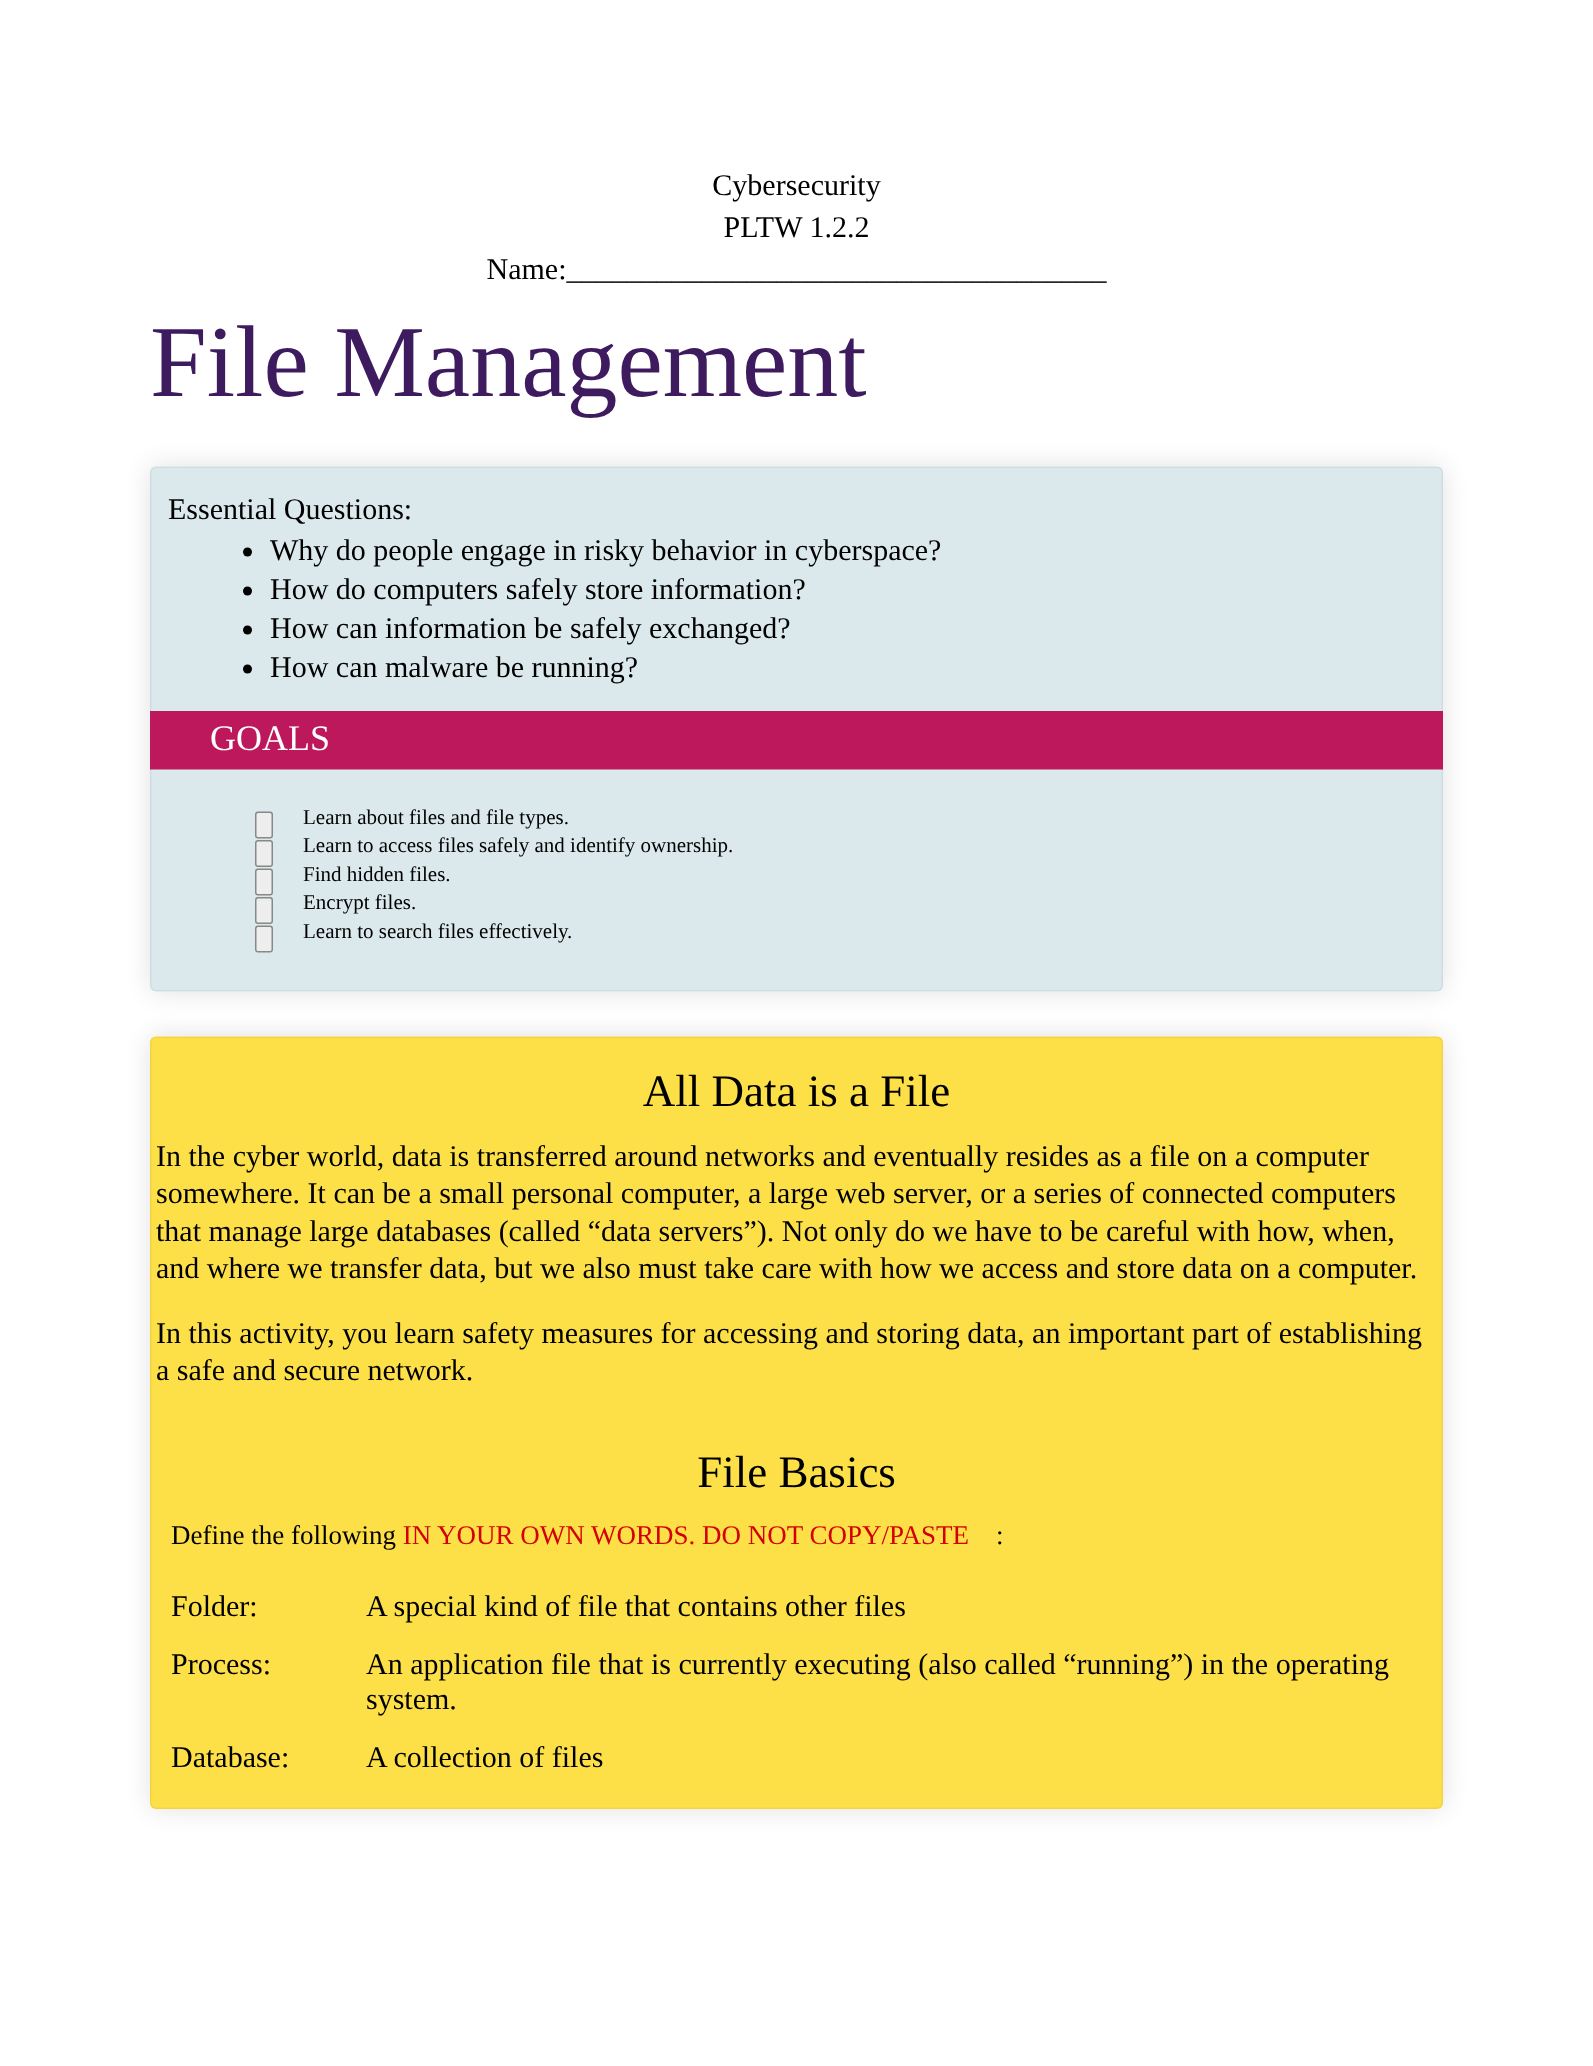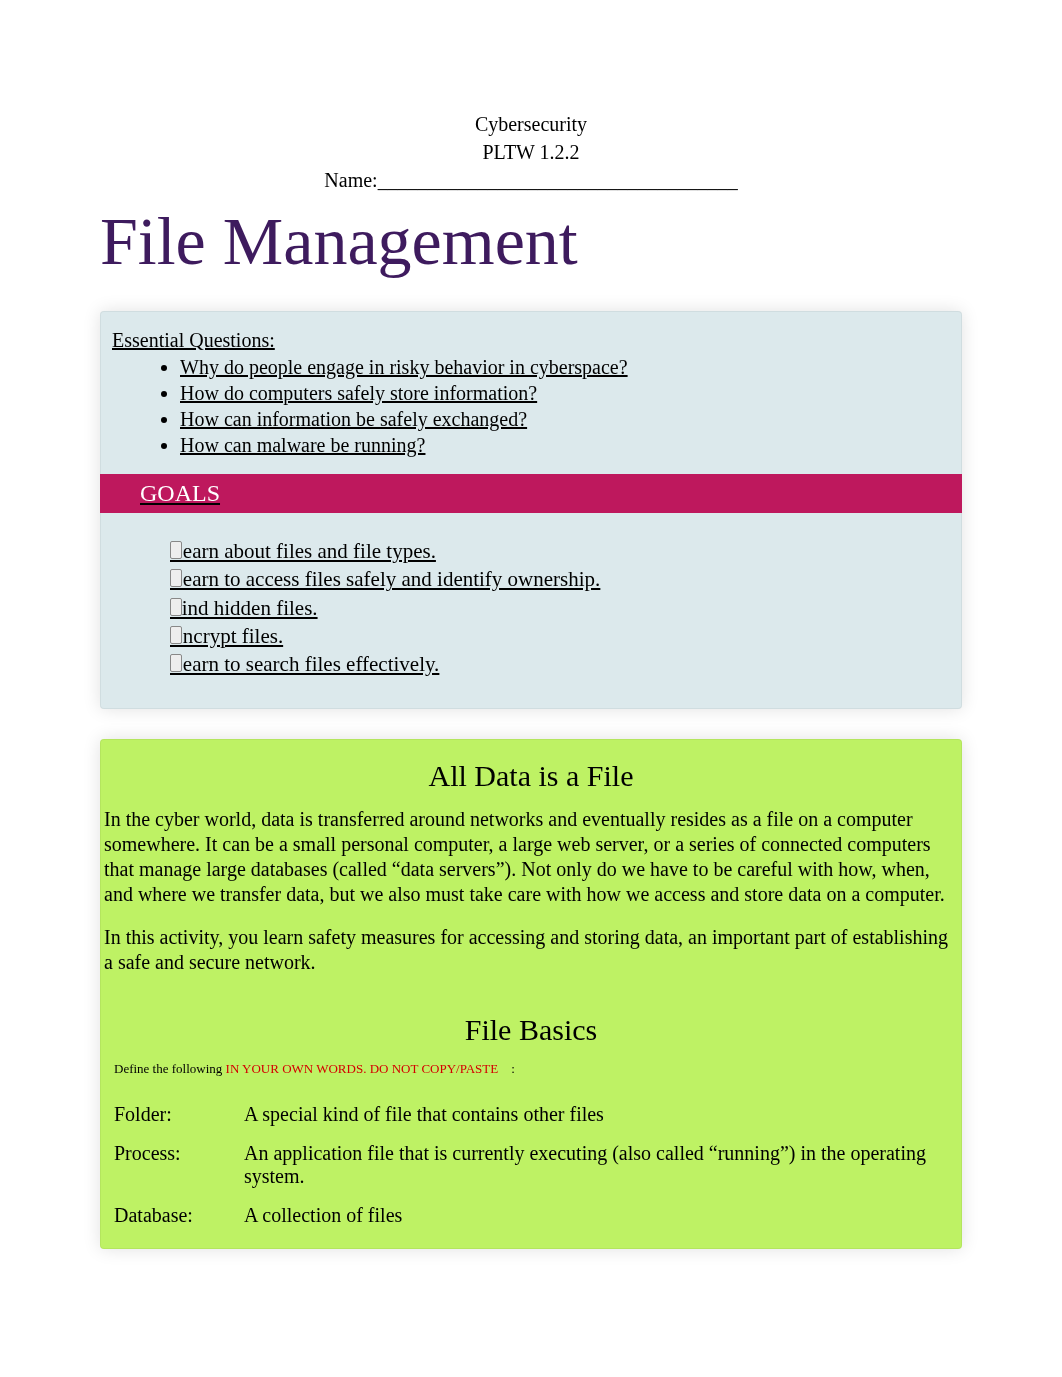--- a/index.html
+++ b/index.html
@@ -30,24 +30,23 @@
       margin-bottom: 30px;
       font-weight: normal;
     }
     .box {
       border-radius: 4px;
       box-shadow: 0 0 18px rgba(0,0,0,0.12), inset 0 0 0 1px rgba(0,0,0,0.05);
       margin-bottom: 30px;
     }
     .box-blue {
       background: #dce9ec;
-      text-decoration: underline;
     }
     .box-tan {
-      background: #bef264;
+      background: #fde047;
     }
     .essential-section {
       padding: 18px 12px 6px 12px;
       font-size: 20px;
     }
     .essential-list {
       list-style: disc;
       padding-left: 68px;
       margin-top: 2px;
     }
@@ -60,23 +59,24 @@
       color: #ffffff;
       font-size: 24px;
       padding: 6px 40px;
       margin-top: 10px;
     }
     .goals-list {
       list-style: none;
       padding: 24px 12px 30px 70px;
     }
     .goals-list li {
-      font-size: 21px;
+      font-size: 14px;
       line-height: 1.35;
       position: relative;
+      padding-left: 32px;
     }
     .goals-list li::before {
       content: "";
       position: absolute;
       left: 0;
       top: 4px;
       width: 10px;
       height: 16px;
       border: 1px solid #888;
       border-radius: 2px;
@@ -88,21 +88,21 @@
       padding: 20px 0 14px 0;
       font-weight: normal;
     }
     .para {
       font-size: 20px;
       padding: 0 4px;
       line-height: 1.25;
       margin-bottom: 18px;
     }
     .define-line {
-      font-size: 13px;
+      font-size: 18px;
       padding: 0 14px;
       margin-bottom: 18px;
     }
     .red-text {
       color: #d40000;
     }
     .def-table {
       width: 100%;
       border-collapse: collapse;
     }

